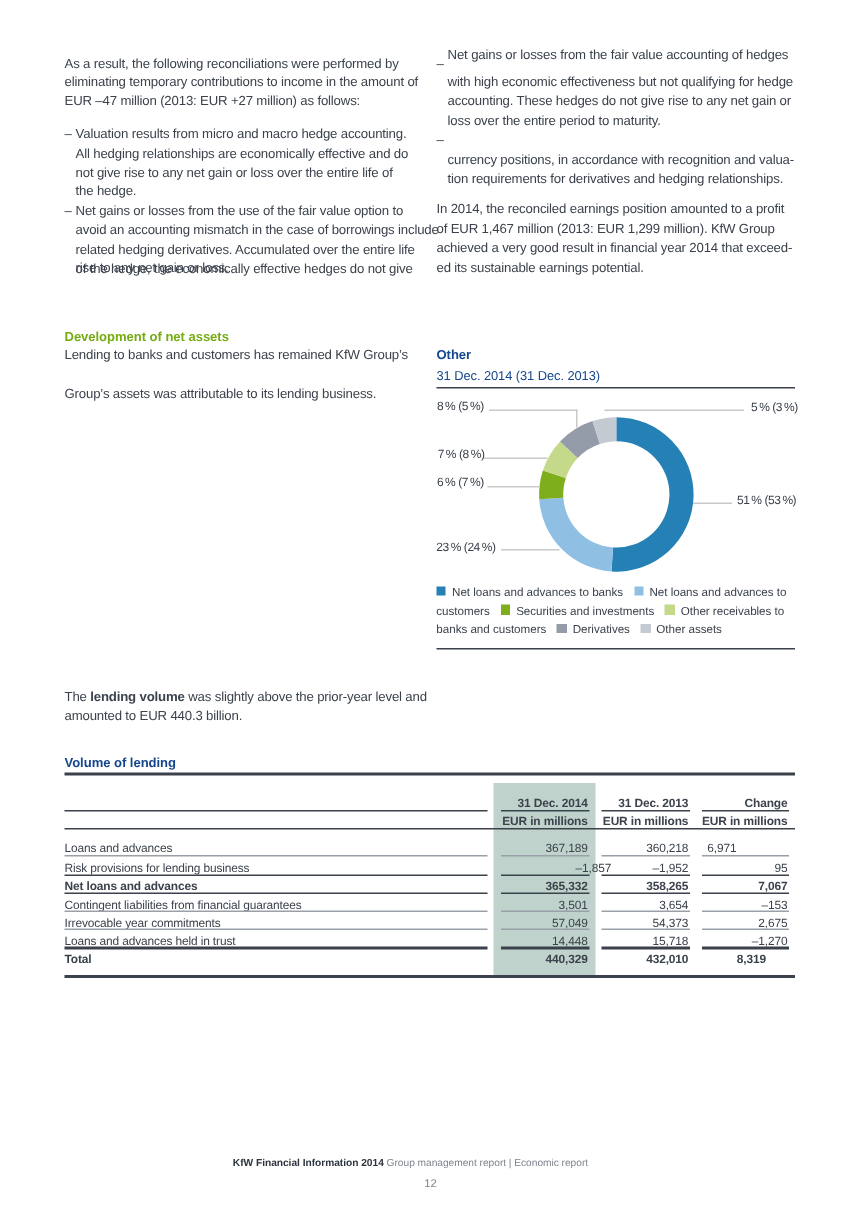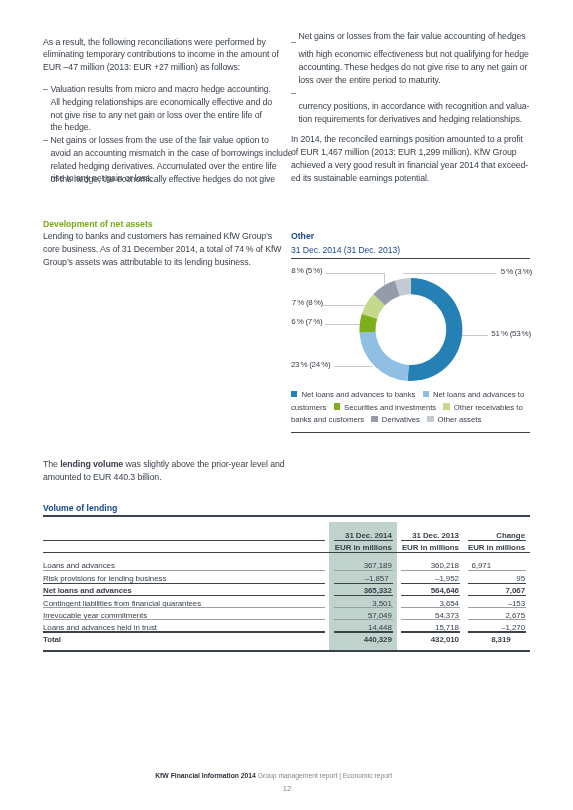--- a/index.html
+++ b/index.html
@@ -48,21 +48,20 @@
 <div class="tl" style="left:50.4px;top:109.50px;">not give rise to any net gain or loss over the entire life of</div>
 <div class="tl" style="left:50.4px;top:122.35px;">the hedge.</div>
 <div class="dsh" style="left:43.0px;top:135.20px;">–</div>
 <div class="tl" style="left:50.4px;top:135.20px;">Net gains or losses from the use of the fair value option to</div>
 <div class="tl" style="left:50.4px;top:148.05px;">avoid an accounting mismatch in the case of borrowings include</div>
 <div class="tl" style="left:50.4px;top:160.90px;">related hedging derivatives. Accumulated over the entire life</div>
 <div class="tl" style="left:50.4px;top:173.75px;">of the hedge, the economically effective hedges do not give</div>
 <div class="tl" style="left:50.4px;top:173px;">rise to any net gain or loss.</div>
 <div class="h-green" style="left:43.0px;top:218.80px;">Development of net assets</div>
 <div class="tl" style="left:43.0px;top:231.30px;">Lending to banks and customers has remained KfW Group’s</div>
-<div class="tl" style="left:43.0px;top:244.15px;">core business. As of 31 December 2014, a total of 74 % of KfW</div>
 <div class="tl" style="left:43.0px;top:257.00px;">Group’s assets was attributable to its lending business.</div>
 <div class="dsh" style="left:291.0px;top:36.50px;">–</div>
 <div class="tl" style="left:298.4px;top:31px;">Net gains or losses from the fair value accounting of hedges</div>
 <div class="tl" style="left:298.4px;top:49.35px;">with high economic effectiveness but not qualifying for hedge</div>
 <div class="tl" style="left:298.4px;top:62.20px;">accounting. These hedges do not give rise to any net gain or</div>
 <div class="tl" style="left:298.4px;top:75.05px;">loss over the entire period to maturity.</div>
 <div class="dsh" style="left:291.0px;top:87.90px;">–</div>
 <div class="tl" style="left:298.4px;top:100.75px;">currency positions, in accordance with recognition and valua-</div>
 <div class="tl" style="left:298.4px;top:113.60px;">tion requirements for derivatives and hedging relationships.</div>
 <div class="tl" style="left:291.0px;top:134.20px;">In 2014, the reconciled earnings position amounted to a profit</div>
@@ -120,30 +119,30 @@
 <div class="tcell b" style="left:437.60px;top:543.10px;width:87.40px;text-align:right;">EUR in millions</div>
 <div class="tcell" style="left:43.0px;top:561.15px;">Loans and advances</div>
 <div class="tcell" style="left:304.30px;top:561.15px;width:87.50px;text-align:right;">367,189</div>
 <div class="tcell" style="left:371.40px;top:561.15px;width:87.50px;text-align:right;">360,218</div>
 <div class="tcell" style="left:437.60px;top:561.15px;width:87.40px;text-align:center;">6,971</div>
 <div class="tline" style="left:43.00px;top:570.35px;width:282.00px;height:0.8px;background:#9aa0a8;"></div>
 <div class="tline" style="left:334.30px;top:570.35px;width:58.50px;height:0.8px;background:#9aa0a8;"></div>
 <div class="tline" style="left:401.40px;top:570.35px;width:58.50px;height:0.8px;background:#9aa0a8;"></div>
 <div class="tline" style="left:467.60px;top:570.35px;width:58.40px;height:0.8px;background:#9aa0a8;"></div>
 <div class="tcell" style="left:43.0px;top:573.65px;">Risk provisions for lending business</div>
-<div class="tcell" style="left:301px;top:573.65px;width:87.50px;text-align:right;">–1,857</div>
+<div class="tcell" style="left:320px;top:573.65px;width:87.50px;text-align:right;">–1,857</div>
 <div class="tcell" style="left:371.40px;top:573.65px;width:87.50px;text-align:right;">–1,952</div>
 <div class="tcell" style="left:437.60px;top:573.65px;width:87.40px;text-align:right;">95</div>
 <div class="tline" style="left:43.00px;top:582.73px;width:282.00px;height:1.3px;background:#3b424c;"></div>
 <div class="tline" style="left:334.30px;top:582.73px;width:58.50px;height:1.3px;background:#3b424c;"></div>
 <div class="tline" style="left:401.40px;top:582.73px;width:58.50px;height:1.3px;background:#3b424c;"></div>
 <div class="tline" style="left:467.60px;top:582.73px;width:58.40px;height:1.3px;background:#3b424c;"></div>
 <div class="tcell b" style="left:43.0px;top:586.15px;">Net loans and advances</div>
 <div class="tcell b" style="left:304.30px;top:586.15px;width:87.50px;text-align:right;">365,332</div>
-<div class="tcell b" style="left:371.40px;top:586.15px;width:87.50px;text-align:right;">564,646</div>
+<div class="tcell b" style="left:371.40px;top:586.15px;width:87.50px;text-align:right;">358,265</div>
 <div class="tcell b" style="left:437.60px;top:586.15px;width:87.40px;text-align:right;">7,067</div>
 <div class="tline" style="left:43.00px;top:594.77px;width:282.00px;height:1.3px;background:#3b424c;"></div>
 <div class="tline" style="left:334.30px;top:594.77px;width:58.50px;height:1.3px;background:#3b424c;"></div>
 <div class="tline" style="left:401.40px;top:594.77px;width:58.50px;height:1.3px;background:#3b424c;"></div>
 <div class="tline" style="left:467.60px;top:594.77px;width:58.40px;height:1.3px;background:#3b424c;"></div>
 <div class="tcell" style="left:43.0px;top:598.65px;">Contingent liabilities from financial guarantees</div>
 <div class="tcell" style="left:304.30px;top:598.65px;width:87.50px;text-align:right;">3,501</div>
 <div class="tcell" style="left:371.40px;top:598.65px;width:87.50px;text-align:right;">3,654</div>
 <div class="tcell" style="left:437.60px;top:598.65px;width:87.40px;text-align:right;">–153</div>
 <div class="tline" style="left:43.00px;top:607.29px;width:282.00px;height:0.8px;background:#9aa0a8;"></div>

